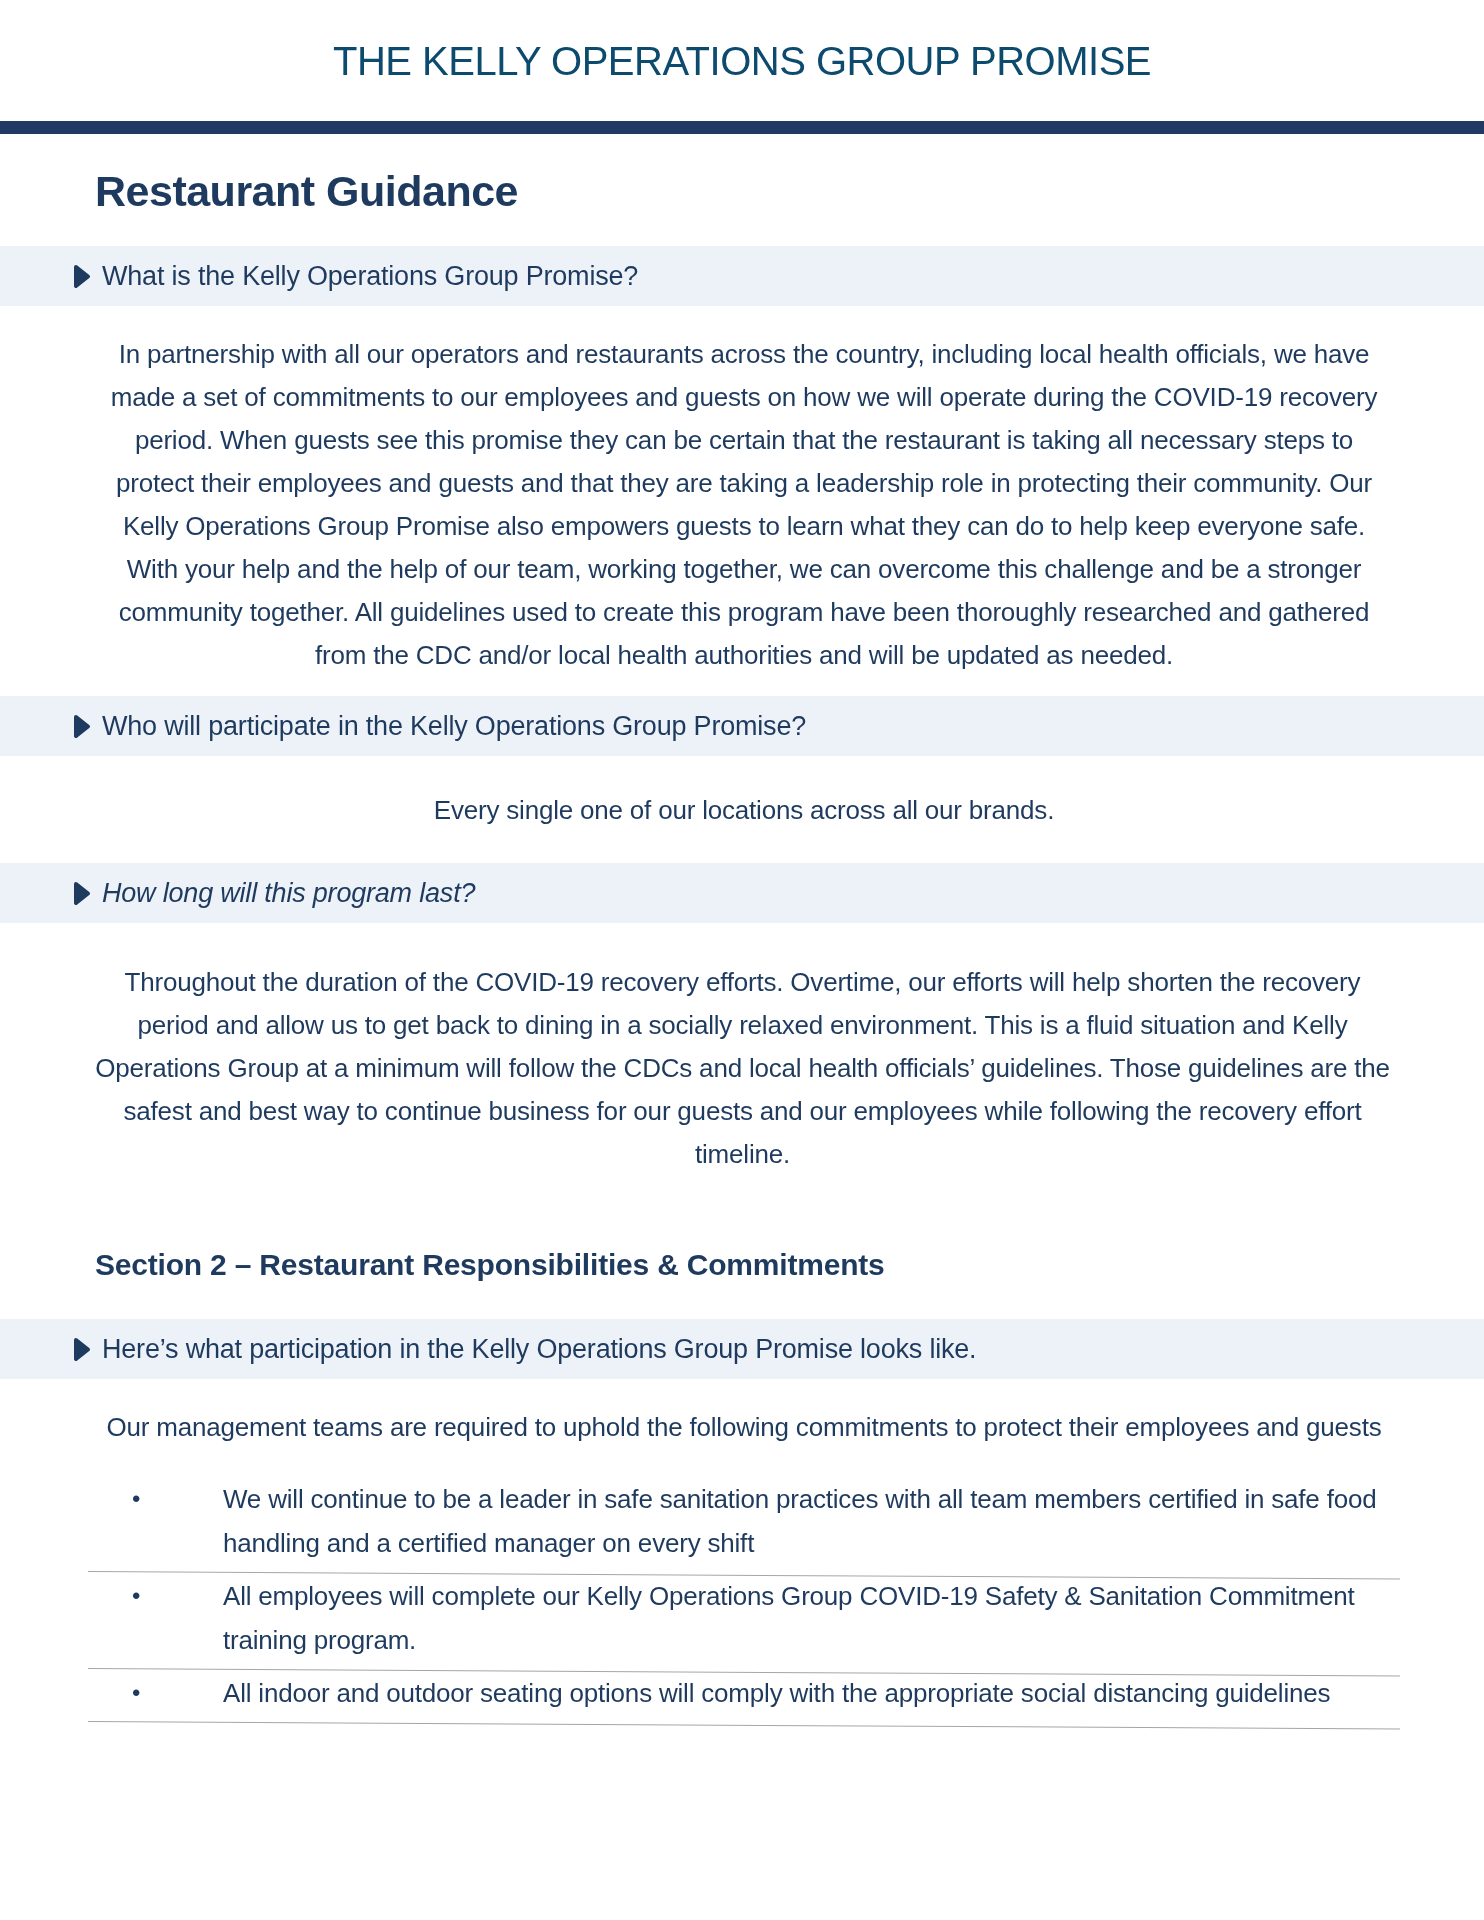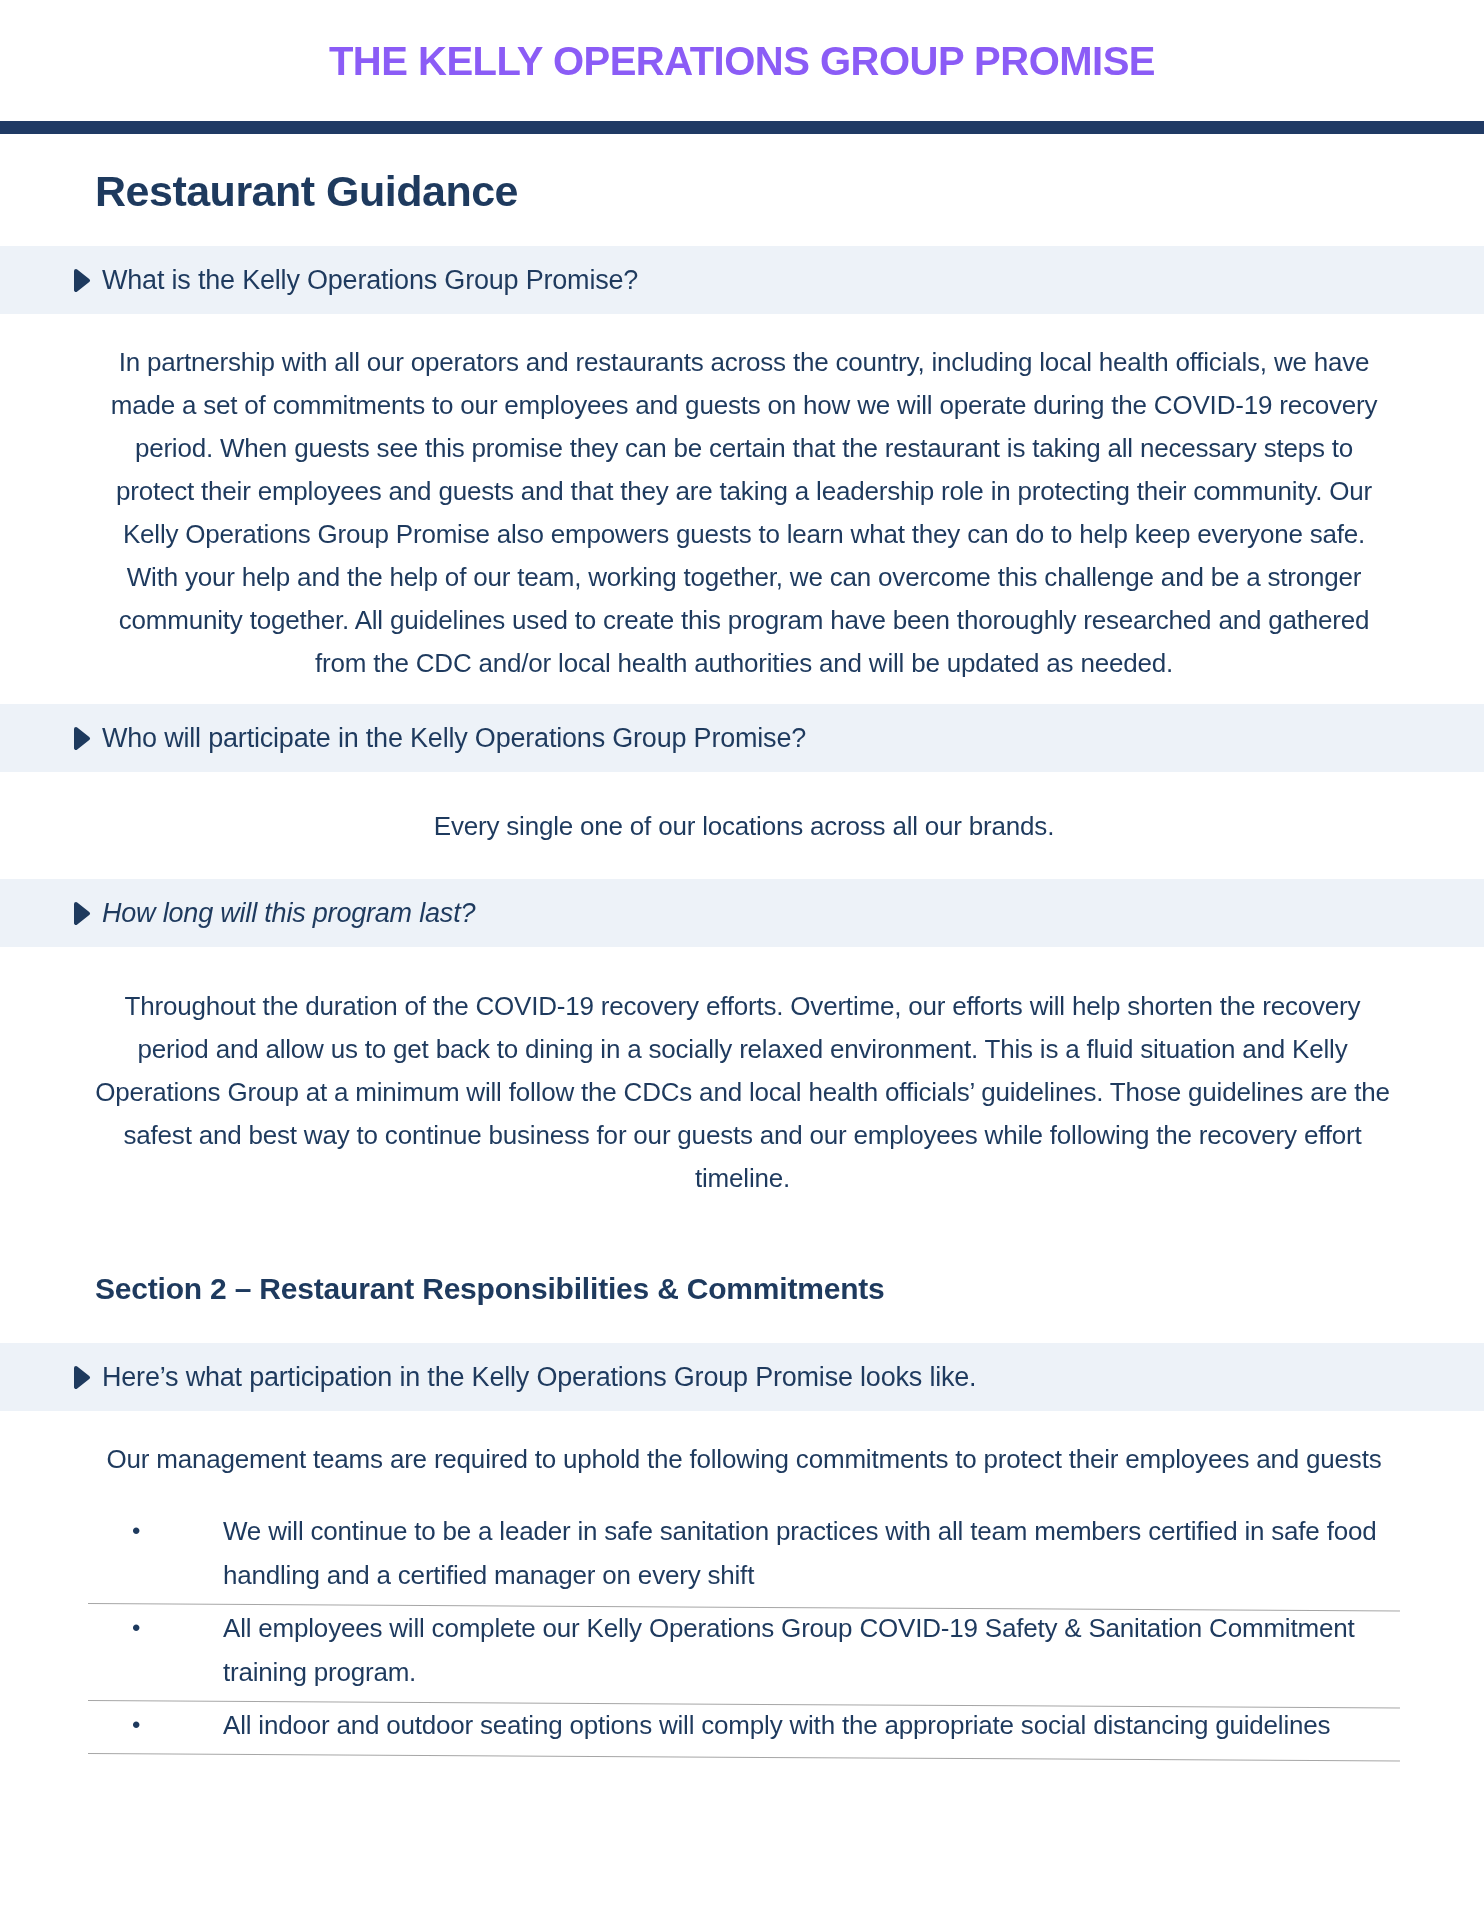--- a/index.html
+++ b/index.html
@@ -18,23 +18,23 @@
     position: relative;
     width: 1484px;
     height: 1920px;
     background: #ffffff;
   }
   .header-title {
     padding-top: 36px;
     text-align: center;
     font-size: 40px;
     line-height: 50px;
-    font-weight: 700;
+    font-weight: 400;
     letter-spacing: -0.5px;
-    color: #8b5cf6;
+    color: #0c4a6e;
   }
   .header-rule {
     margin-top: 35px;
     height: 13px;
     background: #203a64;
   }
   .doc-title {
     margin: 32px 0 0 95px;
     font-size: 43px;
     line-height: 50px;
@@ -45,21 +45,21 @@
     margin-left: 95px;
     font-size: 30px;
     line-height: 38px;
     font-weight: 700;
     letter-spacing: -0.2px;
   }
   .s1-heading { margin-top: 46px; }
   .s2-heading { margin-top: 70px; }
   .q-banner {
     background: #edf2f8;
-    height: 68px;
+    height: 60px;
     display: flex;
     align-items: center;
     padding-left: 73px;
     box-sizing: border-box;
   }
   .banner-1 { margin-top: 30px; }
   .banner-2 { margin-top: 19px; }
   .banner-3 { margin-top: 31px; font-style: italic; }
   .banner-4 { margin-top: 35px; }
   .arrow-icon { flex: none; display: flex; align-items: center; }

